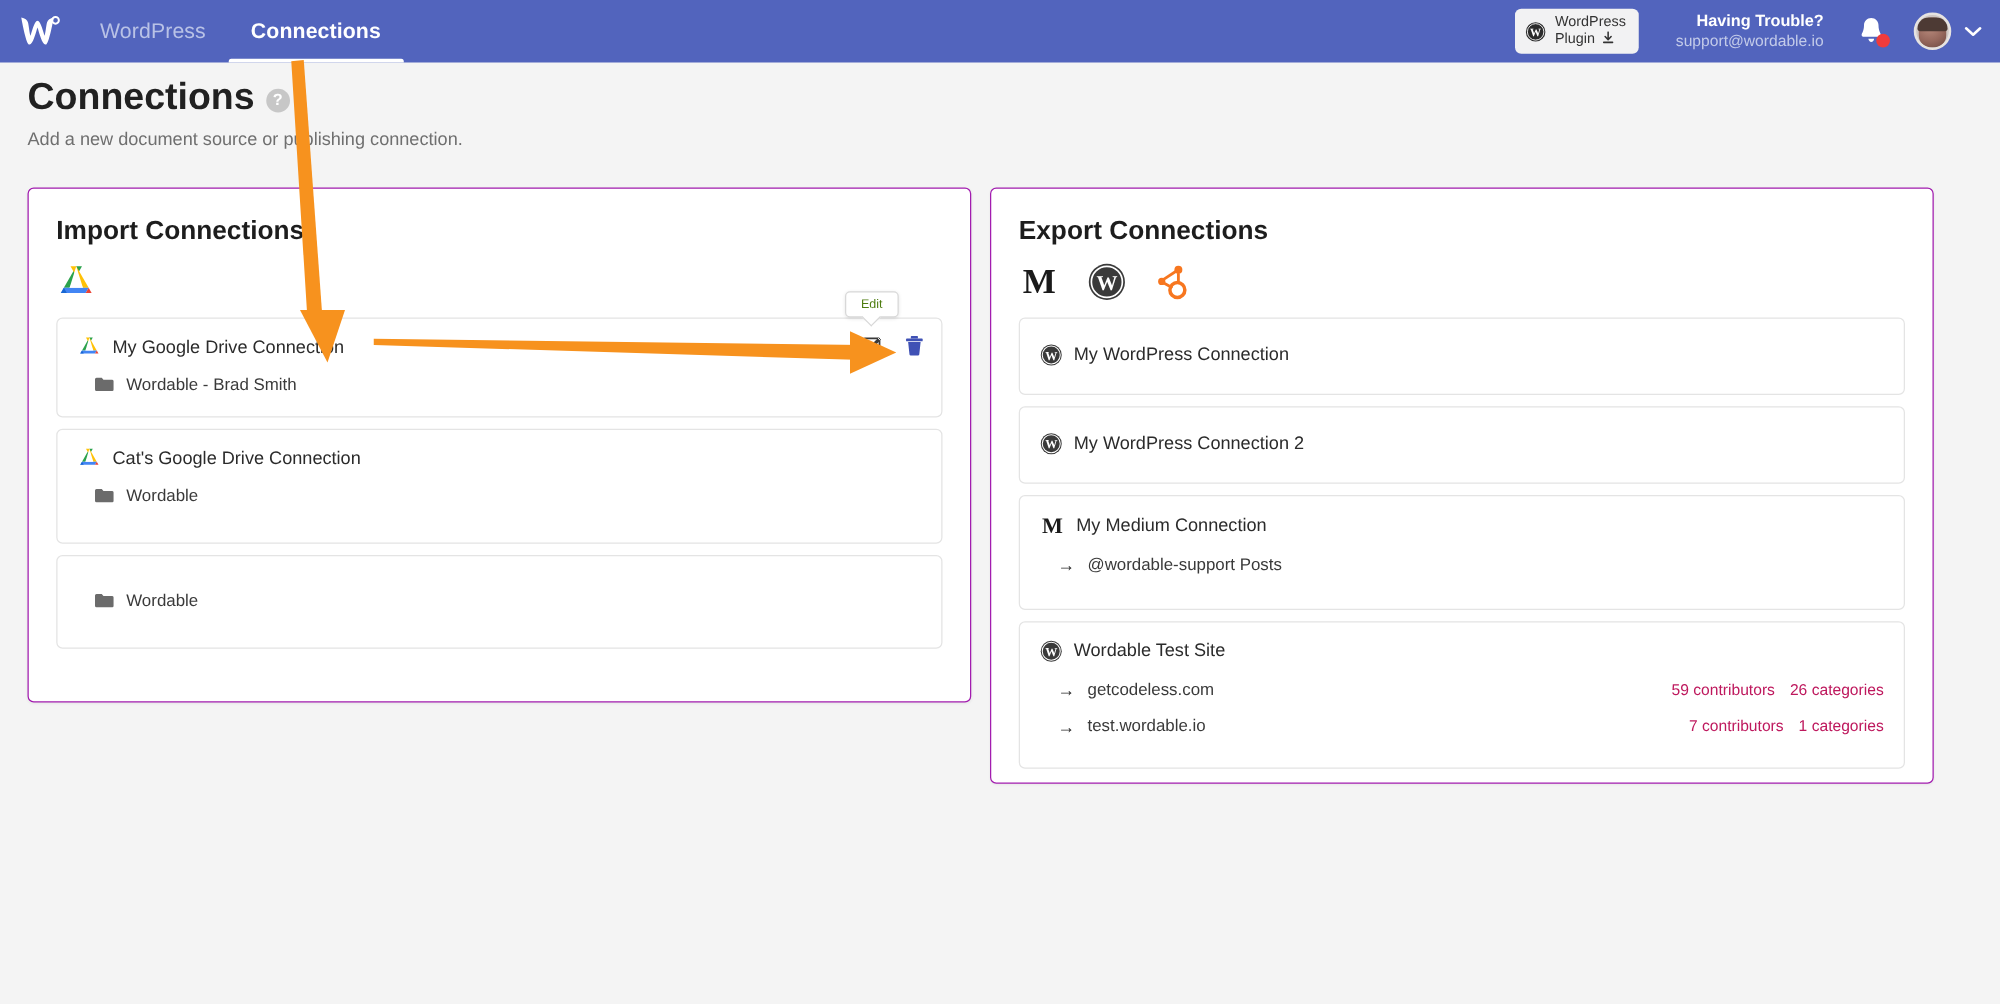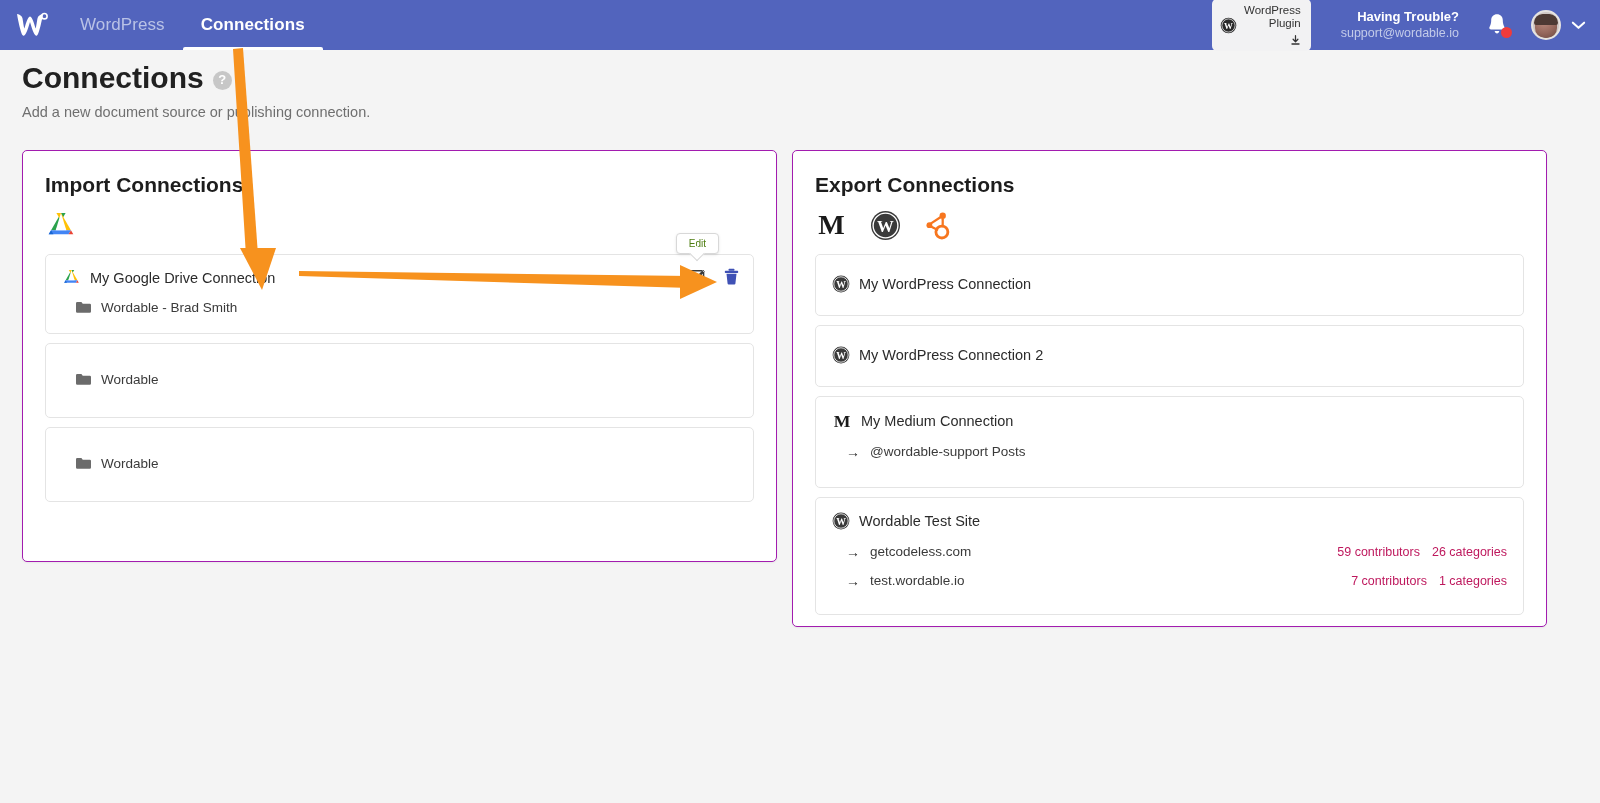--- a/index.html
+++ b/index.html
@@ -173,21 +173,21 @@
     <div class="nav-right">
 
       <div class="wp-plugin-btn">
         <svg width="17" height="17" viewBox="0 0 24 24">
           <circle cx="12" cy="12" r="11" fill="#2b2b2b"></circle>
           <circle cx="12" cy="12" r="9.3" fill="none" stroke="#ffffff" stroke-width="1"></circle>
           <text x="12" y="16.6" font-family="'Liberation Serif', serif" font-size="12.5" font-weight="700" fill="#ffffff" text-anchor="middle">W</text>
         </svg>
         <div class="label">
           <div>WordPress</div>
-          <div style="display:flex;align-items:flex-end;gap:5px;flex-direction:column;">
+          <div style="display:flex;align-items:flex-start;gap:5px;">
             <span>Plugin</span>
             <svg width="11" height="11" viewBox="0 0 16 16">
               <path d="M8 1 L8 9 M4.5 6.2 L8 9.8 L11.5 6.2" stroke="#333" stroke-width="1.8" fill="none" stroke-linecap="round" stroke-linejoin="round"></path>
               <rect x="2" y="12" width="12" height="2" rx=".8" fill="#333"></rect>
             </svg>
           </div>
         </div>
       </div>
 
       <div class="support-block">
@@ -275,20 +275,31 @@
             <svg width="15" height="17" viewBox="0 0 18 20">
               <rect x="5.6" y="0.8" width="6.8" height="2.4" rx="0.6" fill="#3f51b5"></rect>
               <rect x="1" y="3.2" width="16" height="2.6" rx="0.8" fill="#3f51b5"></rect>
               <path d="M3 6.6 L15 6.6 L13.7 18.4 A1.3 1.3 0 0 1 12.4 19.5 L5.6 19.5 A1.3 1.3 0 0 1 4.3 18.4 Z" fill="#3f51b5"></path>
             </svg>
           </div>
         </div>
       </div>
 
       <div class="conn-card" style="padding-bottom:30px;">
+        <div class="conn-head">
+          <svg width="19" height="17" viewBox="0 0 87 76">
+            <path d="M43.5 4 L16.5 51 L29 51 L56 4 Z" fill="#2ba24c"></path>
+            <path d="M43.5 4 L70.5 51 L58 51 L31 4 Z" fill="#ffc107"></path>
+            <path d="M10 62 L16.5 51 L70.5 51 L64 62 Z" fill="#4285f4"></path>
+            <path d="M10 62 L16.5 51 L23 62 Z" fill="#1967d2"></path>
+            <path d="M64 62 L70.5 51 L77 62 Z" fill="#ea4335"></path>
+            <path d="M43.5 4 L29 51 L58 51 Z" fill="#ffffff"></path>
+          </svg>
+          <span class="conn-name">Cat's Google Drive Connection</span>
+        </div>
         <div class="conn-sub">
           <svg width="15" height="13" viewBox="0 0 20 16">
             <path d="M0 2.4 A1.6 1.6 0 0 1 1.6 .8 L7.2 .8 L9 3 L18.4 3 A1.6 1.6 0 0 1 20 4.6 L20 13.4
                      A1.6 1.6 0 0 1 18.4 15 L1.6 15 A1.6 1.6 0 0 1 0 13.4 Z" fill="#6b6b6b"></path>
           </svg>
           <span>Wordable</span>
         </div>
       </div>
 
       <div class="conn-card" style="padding-bottom:30px;">

